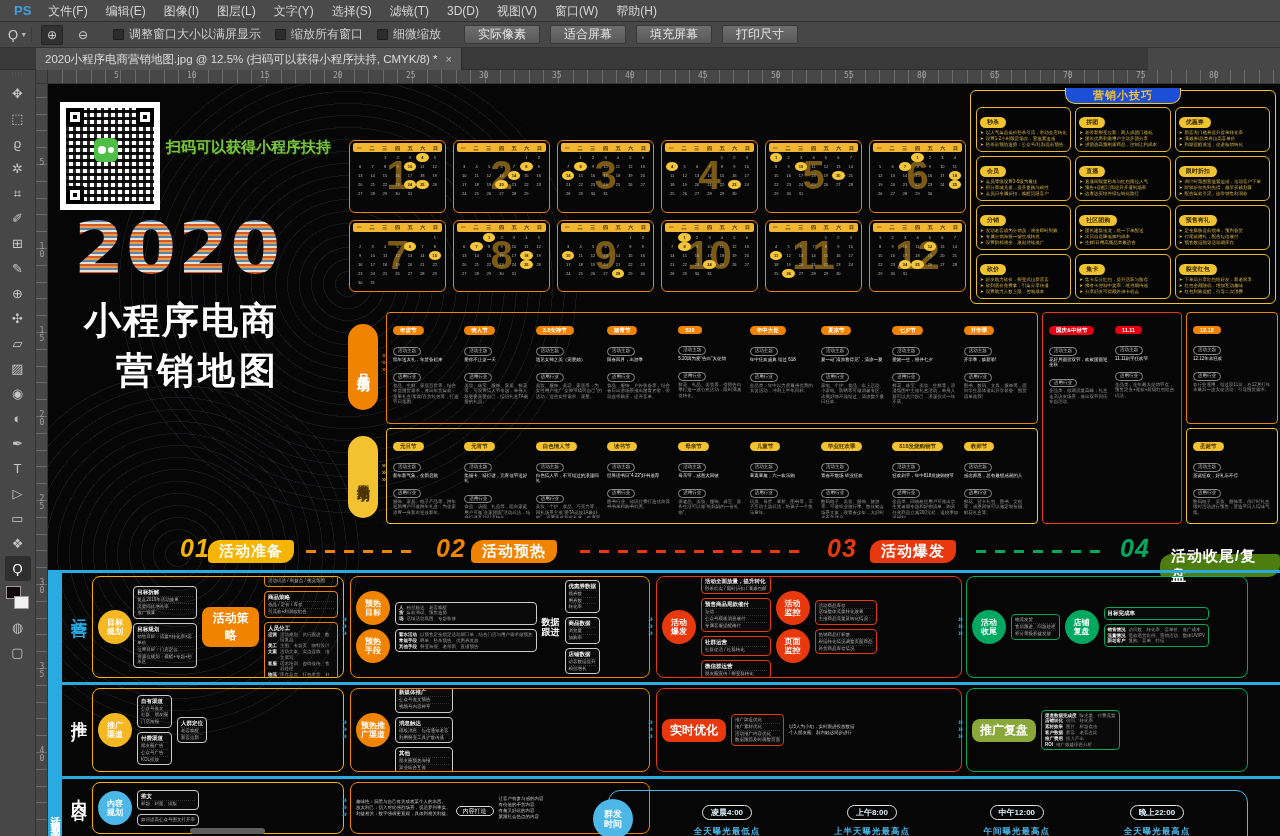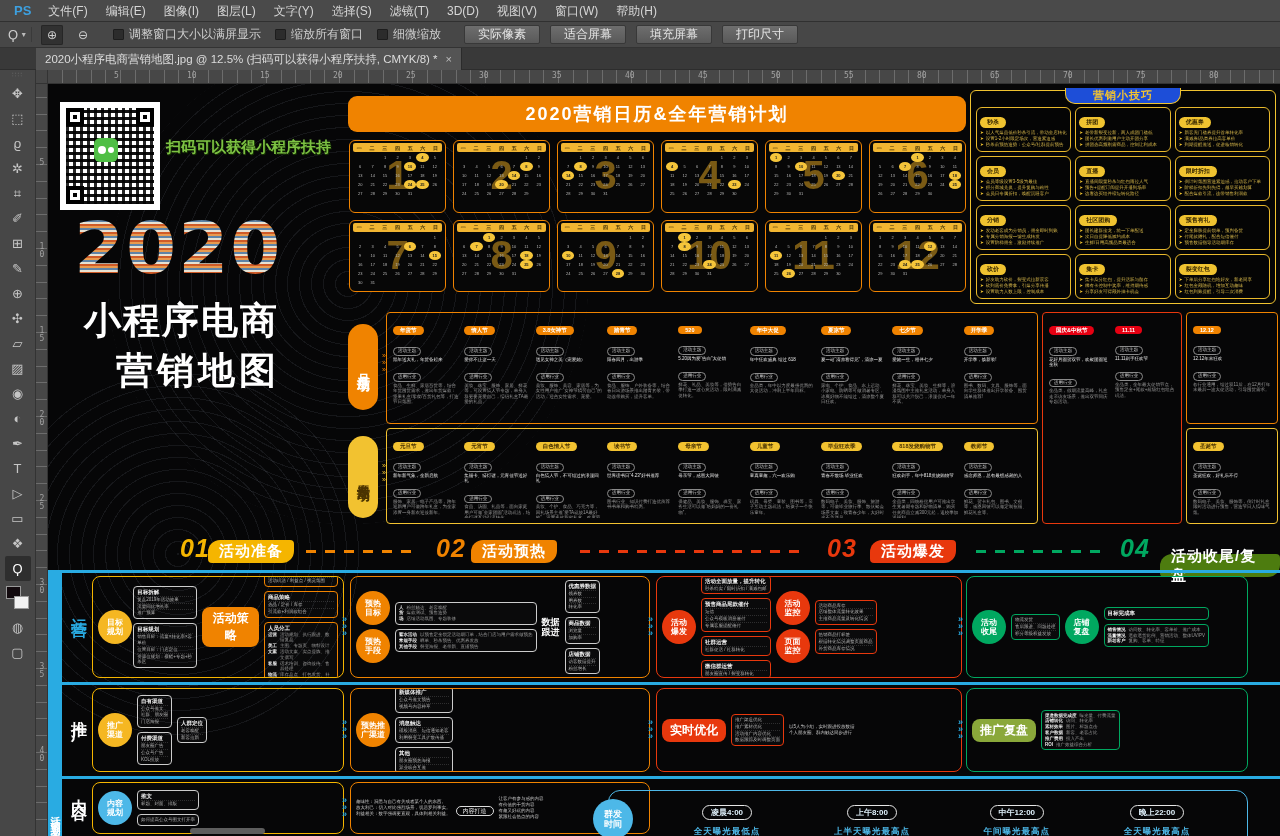--- a/index.html
+++ b/index.html
@@ -11,21 +11,21 @@
 .menu-item{font-size:12px;color:#d6d6d6;padding:3px 9px;cursor:default}
 .optbar{position:absolute;left:0;top:22px;width:1280px;height:26px;background:#474747;display:flex;align-items:center;gap:9px;padding:0 8px;border-bottom:1px solid #333}
 .opttool{display:flex;align-items:center;color:#cfcfcf;font-size:13px;gap:2px;padding-right:4px;border-right:1px solid #3a3a3a}
 .caret{font-size:7px;color:#bbb}
 .zoombtn{width:22px;height:20px;display:flex;align-items:center;justify-content:center;color:#d0d0d0;font-size:12px;border-radius:2px}
 .zoombtn.sel{background:#313131;box-shadow:inset 0 0 0 1px #262626}
 .ckwrap{display:flex;align-items:center;gap:5px}
 .ck{width:11px;height:11px;background:#2c2c2c;border:1px solid #1d1d1d;border-radius:1px}
 .opt-label{font-size:12px;color:#cfcfcf}
 .opt-btn{height:19px;padding:0 13px;background:linear-gradient(#6e6e6e,#595959);border:1px solid #383838;border-radius:2px;font-size:12px;color:#e6e6e6;display:flex;align-items:center}
-.tabbar{position:absolute;left:0;top:48px;width:1280px;height:22px;background:#393939;border-bottom:1px solid #2d2d2d}
+.tabbar{position:absolute;left:0;top:48px;width:1148px;height:22px;background:#393939;border-bottom:1px solid #2d2d2d}
 .tab{position:absolute;left:36px;top:0;height:22px;background:#545454;display:flex;align-items:center;gap:8px;padding:0 9px;font-size:11.5px;color:#dcdcdc;border-right:1px solid #2b2b2b}
 .tabclose{color:#bdbdbd;font-size:11px}
 .toolpanel{position:absolute;left:0;top:70px;width:36px;height:766px;background:#474747;border-right:1px solid #333;display:flex;flex-direction:column;align-items:center}
 .grip{color:#6d6d6d;font-size:7px;letter-spacing:1px;line-height:8px;margin:1px 0 2px}
 .tool{width:26px;height:25px;display:flex;align-items:center;justify-content:center;color:#c6c6c6;font-size:13px}
 .tool.sel{background:#2e2e2e;border-radius:2px;color:#fff}
 .swatches{position:relative;width:26px;height:30px;margin-top:4px}
 .fg{position:absolute;left:1px;top:1px;width:15px;height:13px;background:#120a0e;border:1px solid #9a9a9a}
 .bg{position:absolute;left:9px;top:11px;width:15px;height:13px;background:#f2f2f2;border:1px solid #9a9a9a}
 
@@ -224,21 +224,20 @@
       <div class="wx">
           <i></i>
           <i></i>
         </div>
     </div>
     <div class="qrcap">扫码可以获得小程序扶持</div>
     <div class="year">2020</div>
     <div class="t1">小程序电商</div>
     <div class="t2">营销地图</div>
 
-    <div class="banner">2020营销日历&amp;全年营销计划</div>
     <div class="calgrid" id="calgrid">
         <div class="calcard">
           <div class="calhead">
             <span>一</span>
             <span>二</span>
             <span>三</span>
             <span>四</span>
             <span>五</span>
             <span>六</span>
             <span>日</span>

